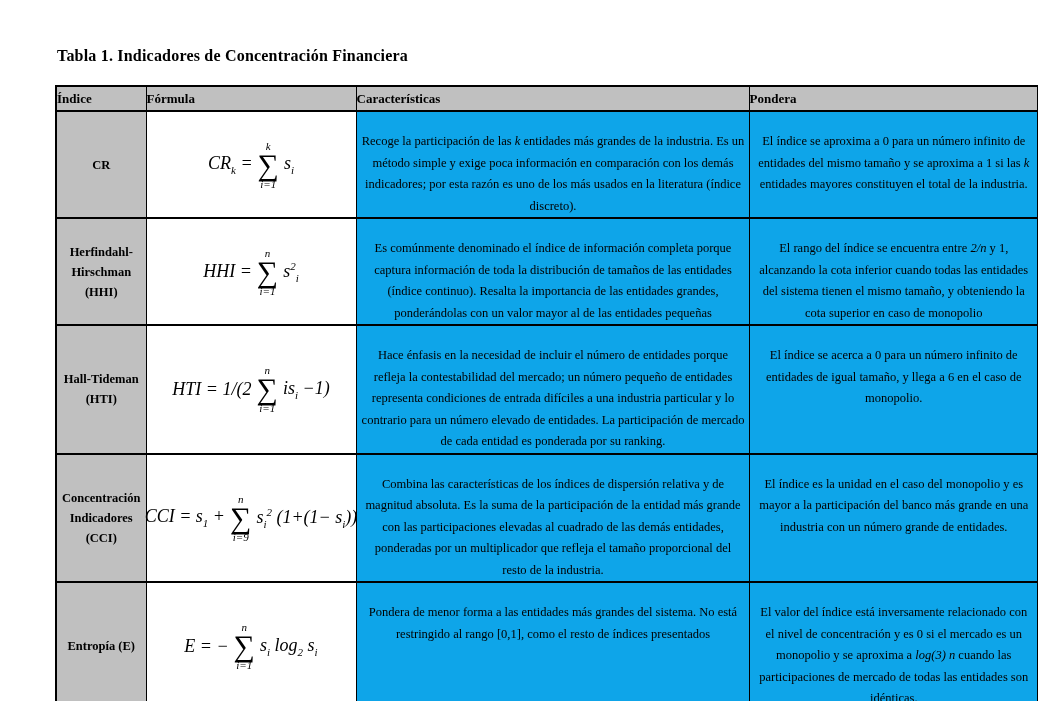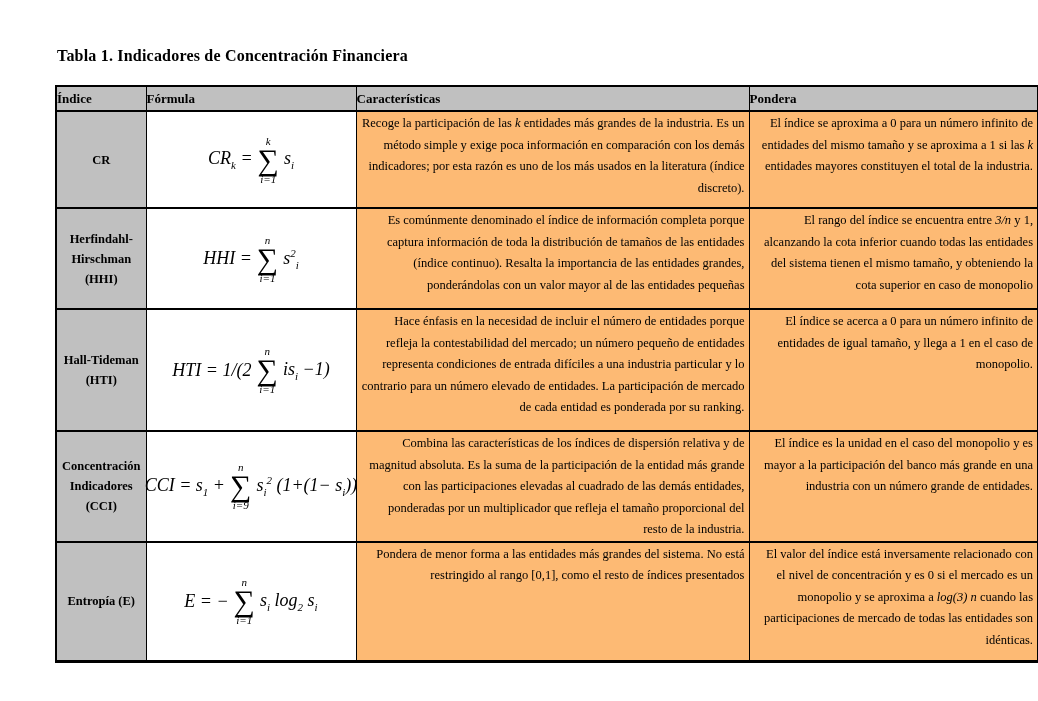--- a/index.html
+++ b/index.html
@@ -23,22 +23,22 @@
   .ind thead th {
     background:#c0c0c0; font-weight:bold; font-size:13px;
     text-align:left; vertical-align:middle; height:25px;
   }
   .c-ind {
     background:#c0c0c0; font-weight:bold; font-size:12.5px;
     text-align:center; vertical-align:middle; line-height:20px; padding:0 5px;
   }
   .c-for { vertical-align:middle; background:#fff; }
   .c-car, .c-lec {
-    vertical-align:top; background:#fdba74; font-size:12.5px;
-    line-height:21.5px; padding:1px 4px 0 5px; text-align:right;
+    vertical-align:top; background:#0ea5e9; font-size:12.5px;
+    line-height:21.5px; padding:19px 4px 0 5px; text-align:center;
   }
   .c-car i, .c-lec i { font-family:"Liberation Serif", serif; }
   .formula {
     display:flex; align-items:center; justify-content:center;
     font-size:18px; font-style:italic; white-space:nowrap;
   }
   .fpart { padding:0 2px; }
   .fpart sub { font-size:11px; vertical-align:-5px; font-style:italic; }
   .fpart sup { font-size:11px; vertical-align:7px; font-style:italic; }
   .sigma { display:inline-flex; flex-direction:column; align-items:center; line-height:1; margin:0 3px; }
@@ -89,37 +89,37 @@
           <span class="fpart">HHI =</span>
           <span class="sigma">
             <span class="stop">n</span>
             <span class="ssym">∑</span>
             <span class="sbot">i=1</span>
           </span>
           <span class="fpart">s<sup>2</sup><sub>i</sub></span>
         </div>
       </td>
       <td class="c-car">Es comúnmente denominado el índice de información completa porque captura información de toda la distribución de tamaños de las entidades (índice continuo). Resalta la importancia de las entidades grandes, ponderándolas con un valor mayor al de las entidades pequeñas</td>
-      <td class="c-lec">El rango del índice se encuentra entre <i>3/n</i> y 1, alcanzando la cota inferior cuando todas las entidades del sistema tienen el mismo tamaño, y obteniendo la cota superior en caso de monopolio</td>
+      <td class="c-lec">El rango del índice se encuentra entre <i>2/n</i> y 1, alcanzando la cota inferior cuando todas las entidades del sistema tienen el mismo tamaño, y obteniendo la cota superior en caso de monopolio</td>
     </tr>
     <tr style="height:122px">
       <td class="c-ind">Hall-Tideman (HTI)</td>
       <td class="c-for">
         <div class="formula">
           <span class="fpart">HTI = 1/(2</span>
           <span class="sigma">
             <span class="stop">n</span>
             <span class="ssym">∑</span>
             <span class="sbot">i=1</span>
           </span>
           <span class="fpart">is<sub>i</sub> −1)</span>
         </div>
       </td>
       <td class="c-car">Hace énfasis en la necesidad de incluir el número de entidades porque refleja la contestabilidad del mercado; un número pequeño de entidades representa condiciones de entrada difíciles a una industria particular y lo contrario para un número elevado de entidades. La participación de mercado de cada entidad es ponderada por su ranking.</td>
-      <td class="c-lec">El índice se acerca a 0 para un número infinito de entidades de igual tamaño, y llega a 1 en el caso de monopolio.</td>
+      <td class="c-lec">El índice se acerca a 0 para un número infinito de entidades de igual tamaño, y llega a 6 en el caso de monopolio.</td>
     </tr>
     <tr style="height:98px">
       <td class="c-ind">Concentración Indicadores (CCI)</td>
       <td class="c-for">
         <div class="formula">
           <span class="fpart">CCI = s<sub>1</sub> +</span>
           <span class="sigma">
             <span class="stop">n</span>
             <span class="ssym">∑</span>
             <span class="sbot">i=9</span>

